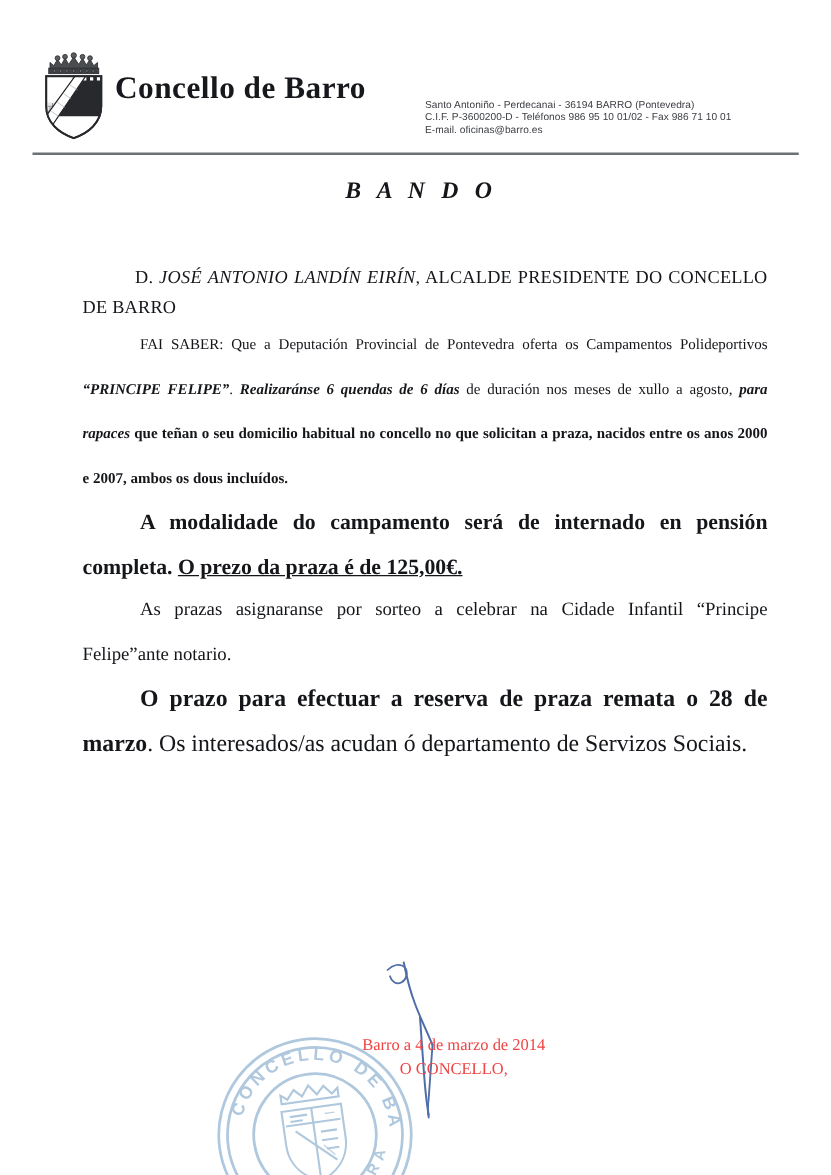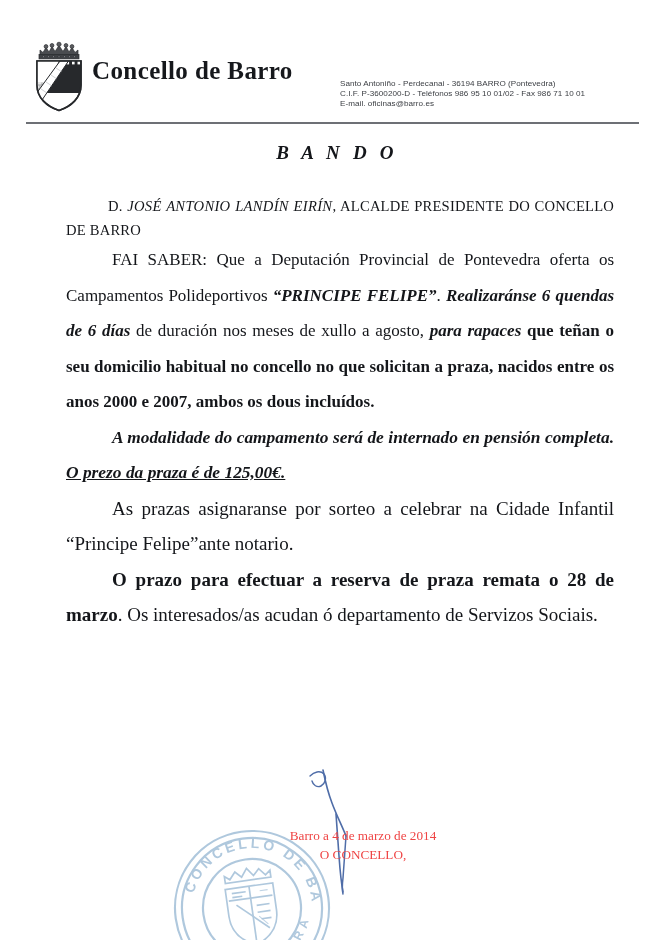--- a/index.html
+++ b/index.html
@@ -68,21 +68,21 @@
     left: 66px;
     top: 142px;
     width: 548px;
   }
   .bando-title {
     text-align: center;
     font-size: 19px;
     font-weight: bold;
     font-style: italic;
     letter-spacing: 4.2px;
-    margin: 0 0 30px 0;
+    margin: 0 0 46px 0;
     padding-right: 6px;
   }
 
   p.para {
     margin: 0;
     text-align: justify;
     text-justify: inter-word;
   }
 
   .p-intro {
@@ -92,40 +92,39 @@
     letter-spacing: 0.2px;
   }
   .p-intro .indent { display: inline-block; width: 42px; }
   .p-intro .namecaps {
     font-weight: normal;
     font-style: italic;
     letter-spacing: 0.3px;
   }
 
   .p-main {
-    font-size: 17px;
+    font-size: 12px;
     line-height: 35.5px;
     margin-bottom: 24px;
   }
   .p-main .indent { display: inline-block; width: 46px; }
   .bi { font-weight: bold; font-style: italic; }
   .b  { font-weight: bold; }
 
   .p-modal {
     font-size: 17.4px;
     line-height: 35.5px;
     font-weight: bold;
-    font-style: italic;
     margin-bottom: 21px;
   }
   .p-modal .indent { display: inline-block; width: 46px; }
   .u { text-decoration: underline; }
 
   .p-sorteo {
-    font-size: 19px;
+    font-size: 15px;
     line-height: 35.5px;
     margin-bottom: 21px;
   }
   .p-sorteo .indent { display: inline-block; width: 46px; }
 
   .p-prazo {
     font-size: 19px;
     line-height: 35.5px;
   }
   .p-prazo .indent { display: inline-block; width: 46px; }

